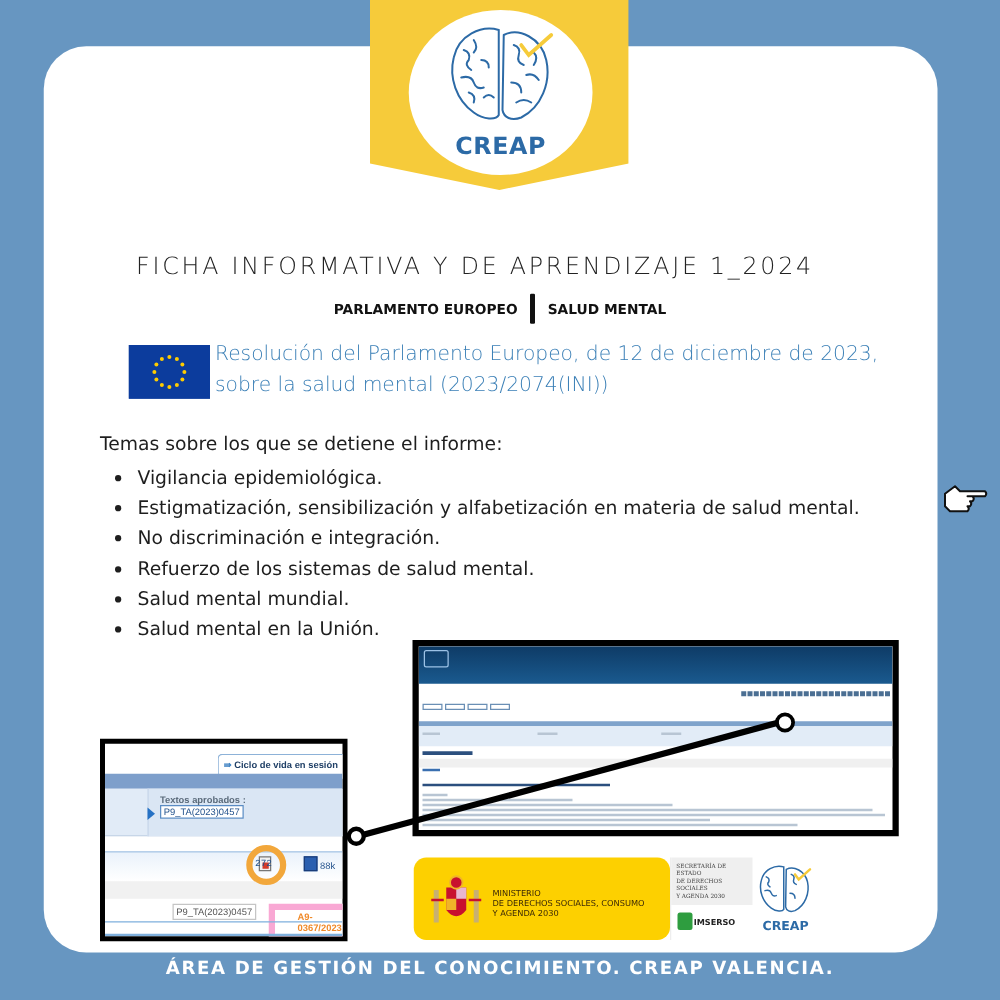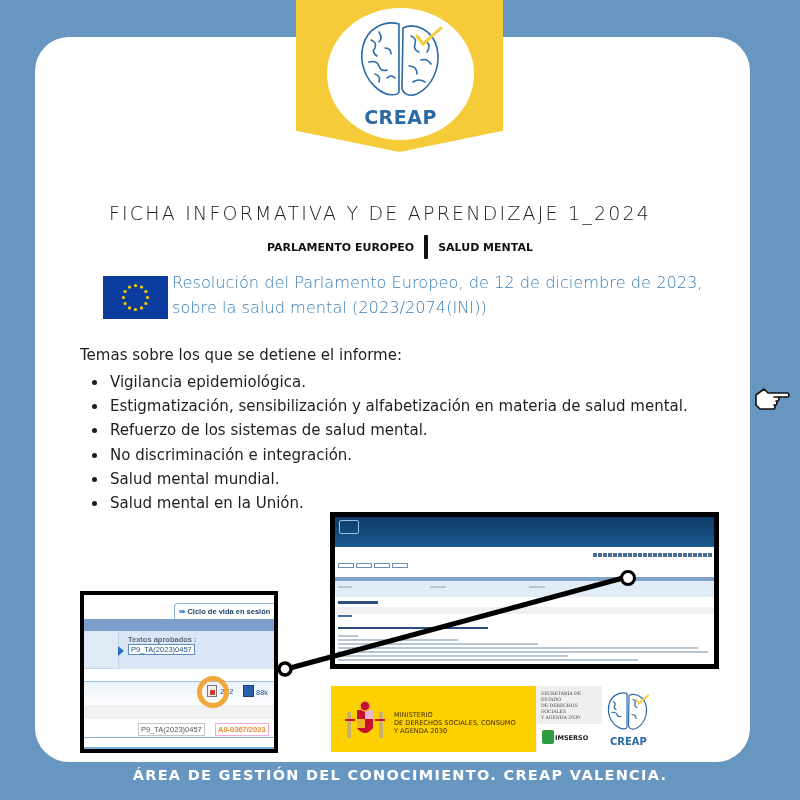--- a/index.html
+++ b/index.html
@@ -104,40 +104,40 @@
   }
   .zb-tri { position: absolute; left: 34px; top: 51px; width: 0; height: 0; border-top: 5px solid transparent; border-bottom: 5px solid transparent; border-left: 6px solid #2571c4; }
   .zb-ref {
     position: absolute; left: 44px; top: 49px; font-family: "Liberation Sans", sans-serif; font-size: 7.5px; color: #1f4f8a;
     border: 1px solid #5a8cc4; padding: 0 2px; background: #fff;
   }
   .zb-row2 { position: absolute; left: 0; right: 0; top: 86px; height: 24px; background: linear-gradient(#eaf2fb, #ffffff); border-top: 1px solid #9ec0e4; }
   .zb-row3 { position: absolute; left: 0; right: 0; top: 110px; height: 14px; background: #f1f1f1; }
   .zb-pdf { position: absolute; left: 123px; top: 90px; width: 10px; height: 12px; background: #f1f1f1; border: 1px solid #777; }
   .zb-pdf::after { content: ""; position: absolute; left: 2px; top: 4px; width: 5px; height: 5px; background: #d23a2a; }
-  .zb-272 { position: absolute; left: 136px; top: 93px; font-family: Liberation Mono, monospace; font-size: 7.5px; color: #1f4f8a; }
+  .zb-272 { position: absolute; left: 120px; top: 93px; font-family: Liberation Mono, monospace; font-size: 7.5px; color: #1f4f8a; }
   .zb-doc { position: absolute; left: 159px; top: 90px; width: 11px; height: 12px; background: #2a5fb0; border: 1px solid #1a3d7a; }
   .zb-88k { position: absolute; left: 172px; top: 93px; font-family: "Liberation Sans", sans-serif; font-size: 7.5px; color: #1f4f8a; }
   .zb-ring { position: absolute; left: 113px; top: 81px; width: 32px; height: 32px; border: 5px solid #f2a73b; border-radius: 50%; }
   .zb-ta {
     position: absolute; left: 54px; top: 128px; font-family: "Liberation Sans", sans-serif; font-size: 7.5px; color: #555;
     border: 1px solid #c5c5c5; padding: 1px 2px; background: #fff;
   }
   .zb-a9 {
     position: absolute; left: 131px; top: 128px; font-family: "Liberation Sans", sans-serif; font-size: 7.5px; color: #f08a2a; font-weight: bold;
-    border: 1px solid #f9a8d4; padding: 1px 2px; background: #fff;
+    border: 5px solid #f9a8d4; padding: 1px 18px; background: #fff;
   }
   .zb-line1 { position: absolute; left: 0; right: 0; top: 142px; height: 1px; background: #7fb0dd; }
   .zb-line2 { position: absolute; left: 0; right: 0; top: 152px; height: 2px; background: #7fb0dd; }
 
   .connector { position: absolute; left: 0; top: 0; width: 800px; height: 800px; pointer-events: none; }
 
   
   .logos { position: absolute; left: 331px; top: 686px; width: 409px; height: 66px; display: flex; }
-  .ministry { width: 205px; height: 66px; background: #fdd000; position: relative; }
+  .ministry { width: 205px; height: 66px; background: #fdd000; position: relative; border-radius: 10px; }
   .ministry-text {
     position: absolute; left: 63px; top: 25px; font-family: "DejaVu Sans", sans-serif; font-size: 6.6px; line-height: 8px; color: #3d2a06;
     white-space: pre-line;
   }
   .coat { position: absolute; left: 12px; top: 14px; width: 44px; height: 42px; }
   .secretaria { width: 65px; height: 66px; background: #fff; position: relative; border-left: 1px solid #eee; }
   .secretaria-top { position: absolute; left: 0; top: 0; width: 65px; height: 38px; background: #efefef; }
   .secretaria-text {
     position: absolute; left: 4px; top: 5px; font-family: "DejaVu Serif", serif; font-size: 4.6px; line-height: 6px; color: #444; white-space: pre-line;
   }
@@ -205,22 +205,22 @@
       <circle cx="22.1" cy="15.5" r="1.6"></circle>
       <circle cx="26.5" cy="11.1" r="1.6"></circle>
   </g>
 </svg>
 <div class="resolution">Resolución del Parlamento Europeo, de 12 de diciembre de 2023, sobre la salud mental (2023/2074(INI))</div>
 
 <div class="topics-label">Temas sobre los que se detiene el informe:</div>
 <ul class="topics">
   <li>Vigilancia epidemiológica.</li>
   <li>Estigmatización, sensibilización y alfabetización en materia de salud mental.</li>
+  <li>No discriminación e integración.</li>
   <li>Refuerzo de los sistemas de salud mental.</li>
-  <li>No discriminación e integración.</li>
   <li>Salud mental mundial.</li>
   <li>Salud mental en la Unión.</li>
 </ul>
 
 <svg class="hand-icon" viewBox="0 0 38 30">
   <path d="M2 10 L10 4 L14 8 L34 8 Q36 10 34 12 L20 12 L24 12 Q26 14 24 16 L22 16 Q24 18 22 20 L20 20 Q22 22 20 24 L6 24 L2 20 Z" fill="#fff" stroke="#111" stroke-width="1.6" stroke-linejoin="round"></path>
 </svg>
 
 <div class="ep-shot">
   <div class="ep-header">

